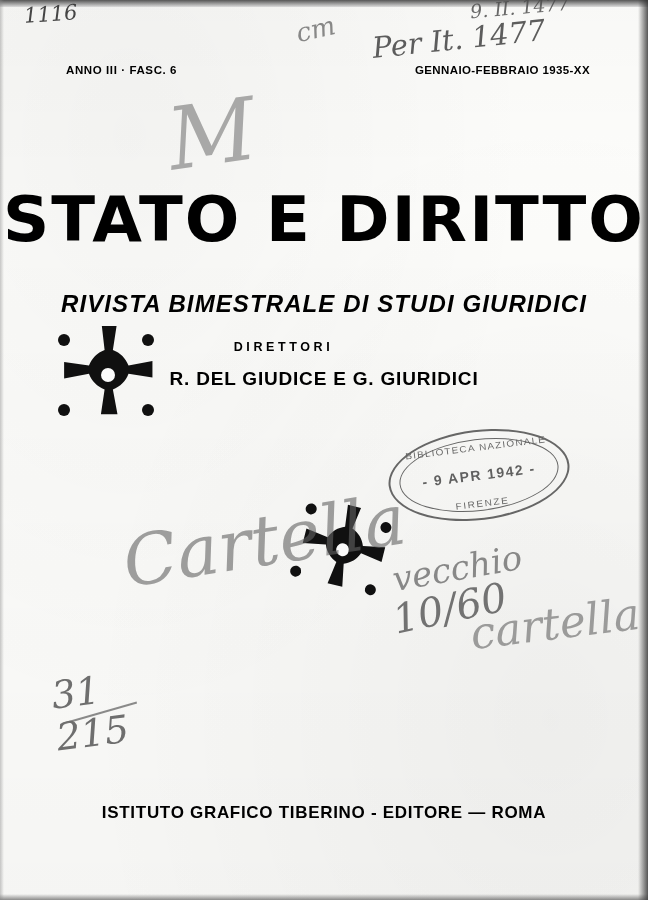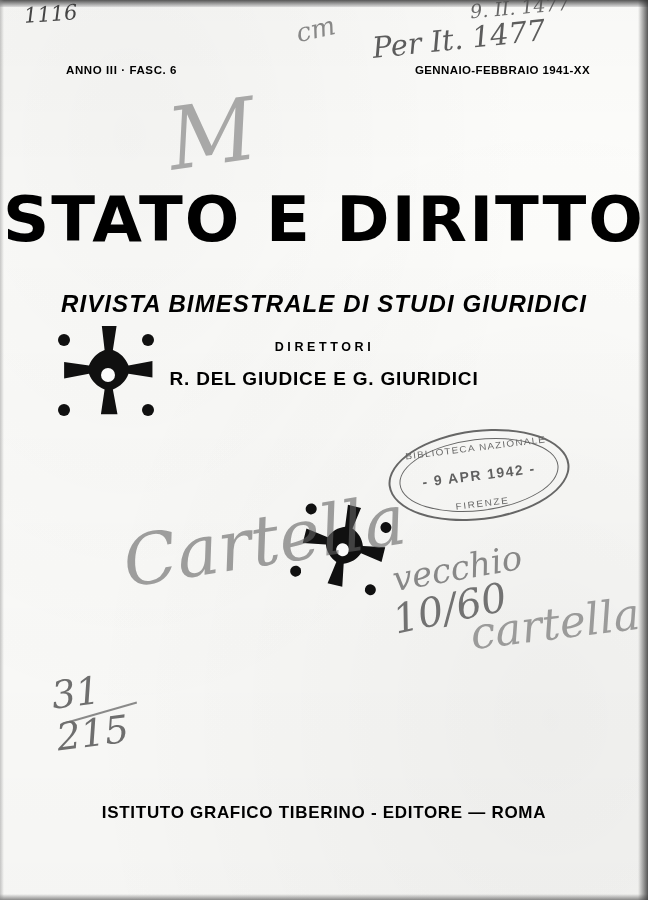--- a/index.html
+++ b/index.html
@@ -113,21 +113,20 @@
 
   .role-label {
     position: absolute;
     top: 340px;
     left: 0;
     width: 567px;
     text-align: center;
     font-size: 12.5px;
     font-weight: bold;
     letter-spacing: 3.6px;
-    margin-left: 41px;
   }
 
   .editors {
     position: absolute;
     top: 368px;
     left: 0;
     width: 648px;
     text-align: center;
     font-size: 19px;
     font-weight: bold;
@@ -297,21 +296,21 @@
 
 <div class="page">
 
   <div class="paper-tone"></div>
   <div class="edge-top"></div>
   <div class="edge-right"></div>
   <div class="edge-bottom"></div>
   <div class="edge-left"></div>
 
   <div class="issue-line">ANNO III · FASC. 6</div>
-  <div class="date-line">GENNAIO-FEBBRAIO 1941-XX</div>
+  <div class="date-line">GENNAIO-FEBBRAIO 1935-XX</div>
 
   <div class="main-title">STATO E DIRITTO</div>
   <div class="subtitle">RIVISTA BIMESTRALE DI STUDI GIURIDICI</div>
   <div class="role-label">DIRETTORI</div>
   <div class="editors">R. DEL GIUDICE E G. GIURIDICI</div>
 
   <div class="cross cross-left">
     <svg width="120" height="110" viewBox="0 0 120 110" aria-hidden="true">
       <g fill="#101010">
         <path d="M52 0 h16 l-4 26 c8 3 14 9 17 17 l26-5 v18 l-26-4 c-3 8-9 14-17 17 l5 27 h-18 l4-27 c-8-3-14-9-17-17 l-27 5 v-18 l27 4 c3-8 9-14 17-17 z" transform="translate(6,8) scale(0.92)"></path>

